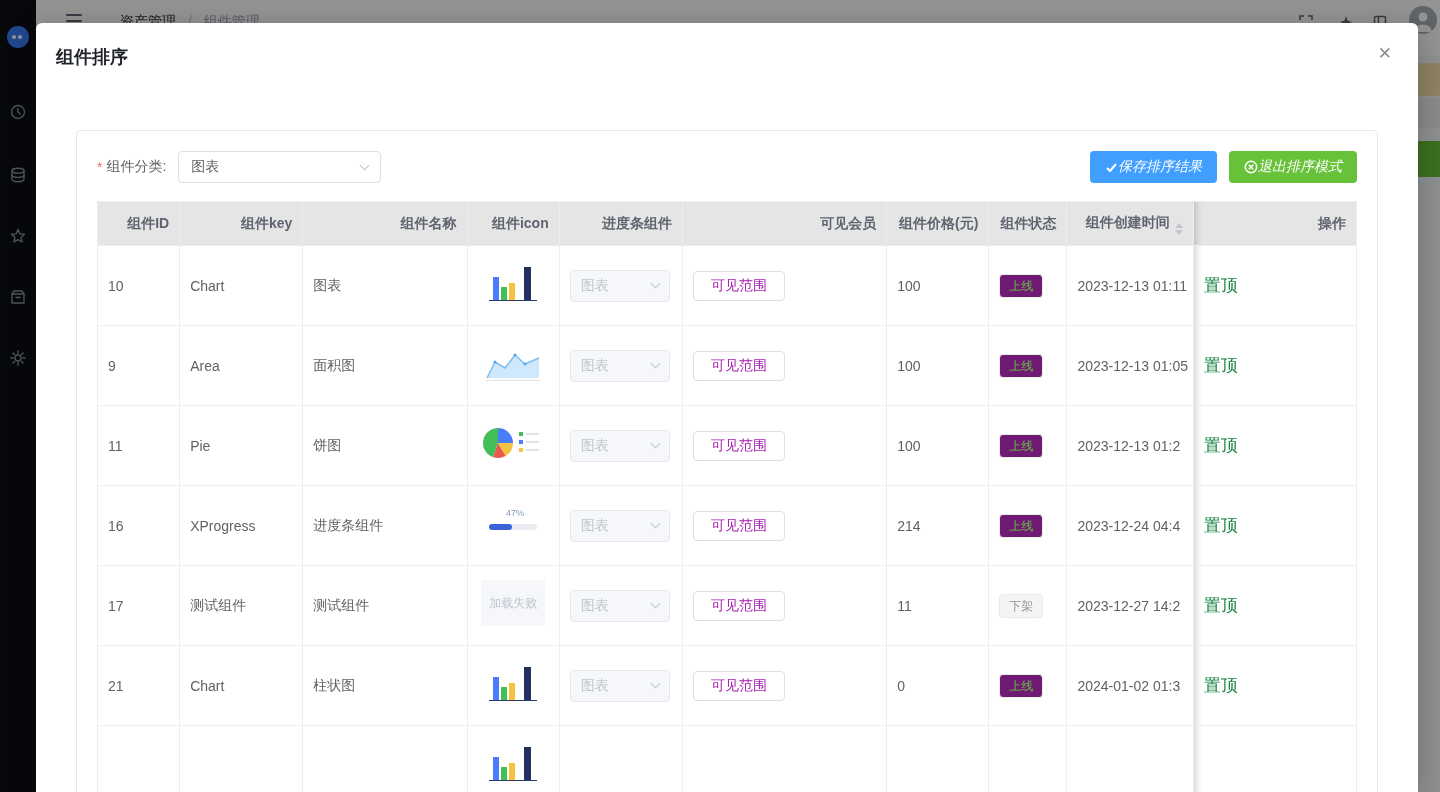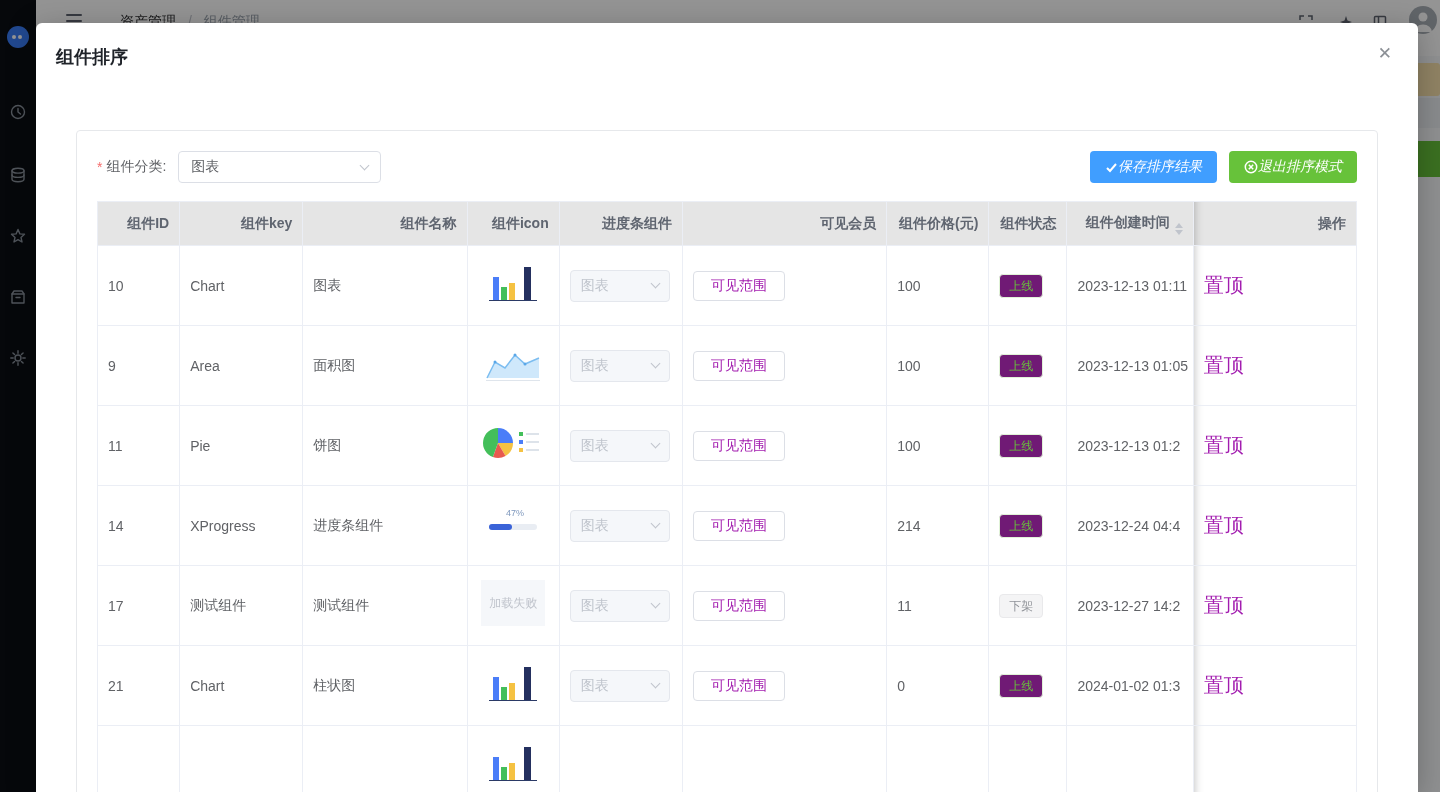--- a/index.html
+++ b/index.html
@@ -79,21 +79,21 @@
 
   .row-select { width:100px; height:32px; background:#f5f7fa; border:1px solid #e4e7ed; border-radius:4px;
                 color:#bfc4cc; display:inline-flex; align-items:center; justify-content:space-between;
                 padding:0 10px; font-size:14px; }
   .member-btn { height:30px; padding:0 17px; border:1px solid #dcdfe6; border-radius:4px; background:#fff;
                 color:#a21caf; font-size:14px; cursor:pointer; }
   .tag { display:inline-block; height:24px; line-height:22px; padding:0 9px; border-radius:4px; font-size:12px;
          border:1px solid transparent; }
   .tag-success { background:#701a75; border-color:#e1f3d8; color:#67c23a; }
   .tag-info    { background:#f4f4f5; border-color:#e9e9eb; color:#909399; }
-  .link { color:#a21caf; font-size:20px; text-decoration:none; cursor:pointer; }
+  .link { color:#15803d; font-size:17px; text-decoration:none; cursor:pointer; }
   .icon-failed { width:64px; height:46px; background:#f5f7fa; color:#c0c4cc; font-size:12px;
                  display:inline-flex; align-items:center; justify-content:center; }
 </style>
 </head>
 <body>
 
 <div class="screen">
 
   <aside class="sidebar">
     <div class="logo"></div>
@@ -309,21 +309,21 @@
     <td>
       <button class="member-btn">可见范围</button></td>
     <td><span>100</span></td>
     <td>
       <span class="tag tag-success">上线</span></td>
     <td><span>2023-12-13 01:2</span></td>
     <td>
       <a class="link">置顶</a></td>
             </tr>
             <tr>
-    <td><span>14</span></td>
+    <td><span>16</span></td>
     <td><span>XProgress</span></td>
     <td><span>进度条组件</span></td>
     <td class="icon-cell"><svg width="64" height="46" viewBox="0 0 64 46">
   <text x="34" y="16" font-size="9" fill="#7f98bd" text-anchor="middle">47%</text>
   <rect x="8" y="24" width="48" height="6" rx="3" fill="#e9edf3"></rect>
   <rect x="8" y="24" width="23" height="6" rx="3" fill="#3a63d8"></rect>
                 </svg></td>
     <td>
       <div class="row-select">
         <span>图表</span>

